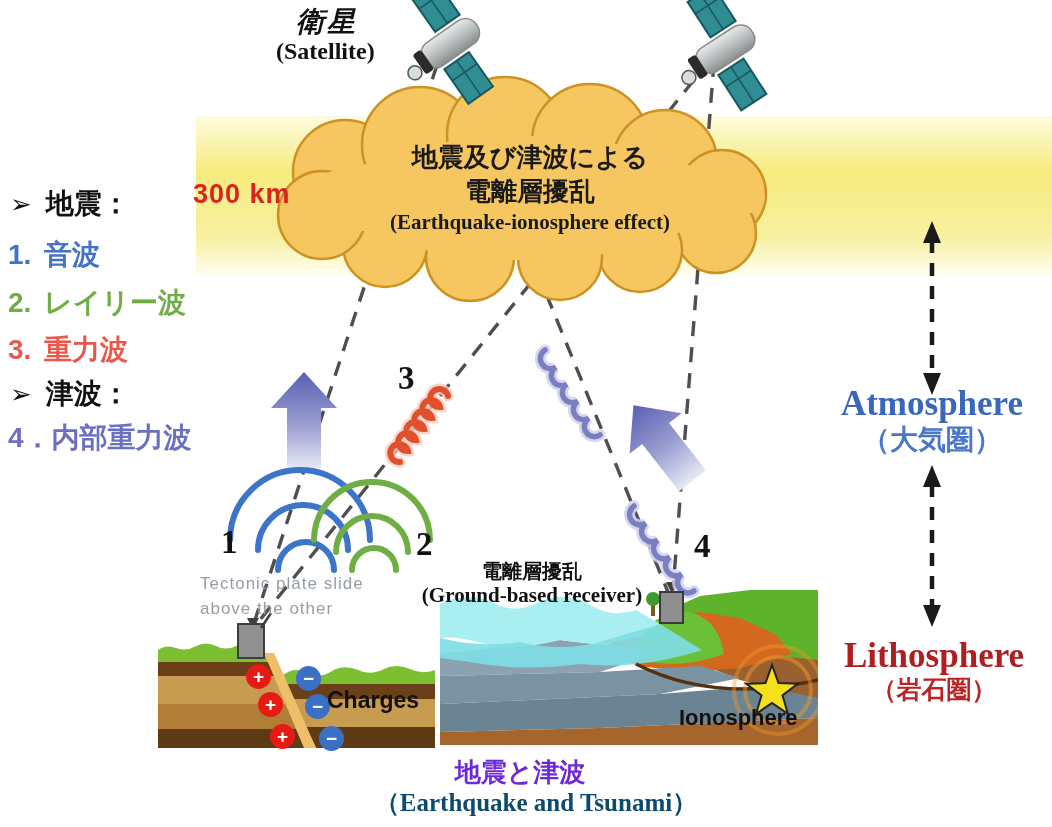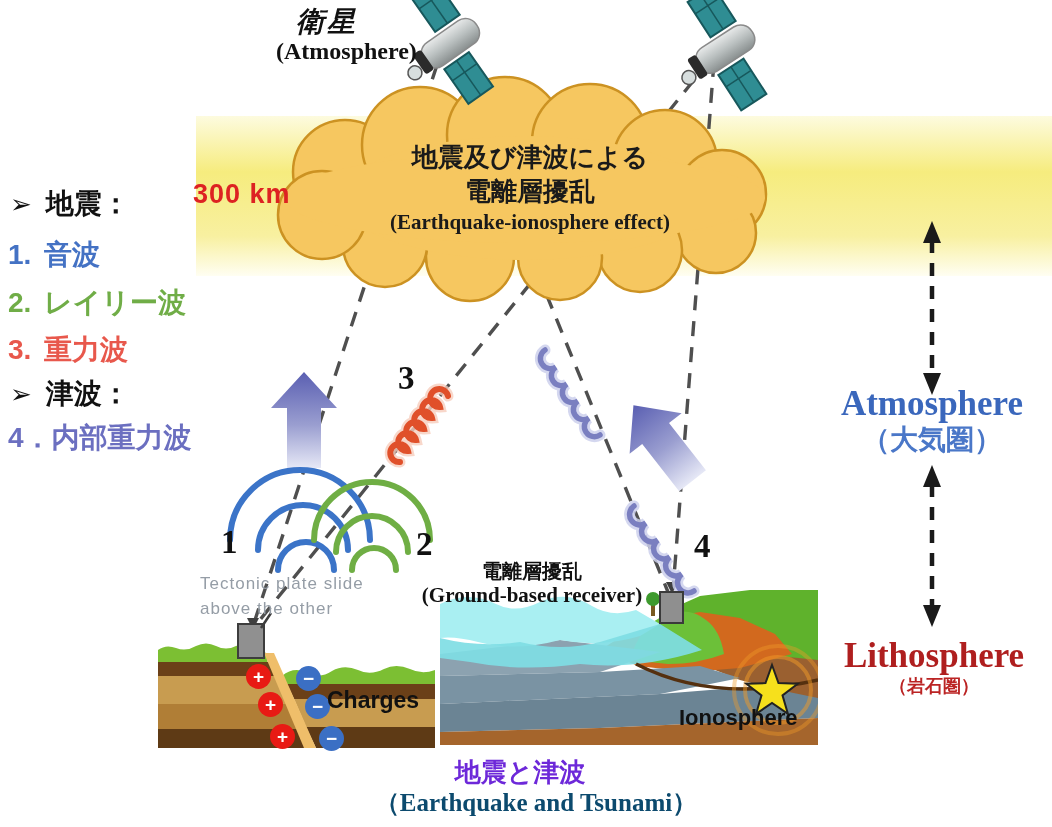--- a/index.html
+++ b/index.html
@@ -39,21 +39,21 @@
   
   .iono-box{position:absolute;left:816px;top:122px;width:228px;height:96px;background:#ffffff;
             display:flex;flex-direction:column;align-items:center;justify-content:center;}
   .iono-en{font-size:36px;color:#e9a519;}
   .iono-jp{font-size:27px;color:#f0b62c;letter-spacing:1px;}
   .atmo{left:822px;top:384px;width:220px;}
   .atmo-en{font-size:35px;color:#3a67bc;}
   .atmo-jp{font-size:28px;color:#4a77c8;}
   .litho{left:822px;top:636px;width:224px;}
   .litho-en{font-size:35px;color:#af1f1f;}
-  .litho-jp{font-size:18px;color:#bb2424;font-family:Liberation Serif, serif;}
+  .litho-jp{font-size:25px;color:#bb2424;font-family:Liberation Serif, serif;}
   
   .tect{left:200px;top:572px;font-size:17px;color:#959da6;line-height:1.45;letter-spacing:1px;}
   
   .grecv-jp{left:452px;top:560px;width:160px;font-size:20px;color:#111;}
   .grecv-en{left:412px;top:583px;width:240px;font-size:21px;color:#111;}
   
   .charge{position:absolute;width:25px;height:25px;border-radius:50%;color:#fff;
           display:flex;align-items:center;justify-content:center;font-size:19px;font-weight:bold;}
   .charge.p{background:#e81a14;}
   .charge.m{background:#3b6fc4;}
@@ -229,21 +229,21 @@
       <rect x="651" y="602" width="4" height="14" fill="#7a5a20"></rect>
       <circle cx="653" cy="599" r="7" fill="#3e9a2e"></circle>
     </g>
     <g>
       <rect x="660" y="592" width="23" height="31" fill="#8f8f8f" stroke="#3a3a3a" stroke-width="2"></rect>
     </g>
   </g>
 </svg>
 
 <div class="txt sans bold sat-jp">衛星</div>
-<div class="txt serif bold sat-en">(Atmosphere)</div>
+<div class="txt serif bold sat-en">(Satellite)</div>
 
 <div class="txt sans bold alt">300 km</div>
 
 <div class="txt sans bold center cl1">地震及び津波による</div>
 <div class="txt sans bold center cl2">電離層擾乱</div>
 <div class="txt serif bold center cl3">(Earthquake-ionosphere effect)</div>
 
 <div class="txt sans bold lg lg-h1">
   <span class="bullet">➢</span><span>地震：</span>
 </div>

